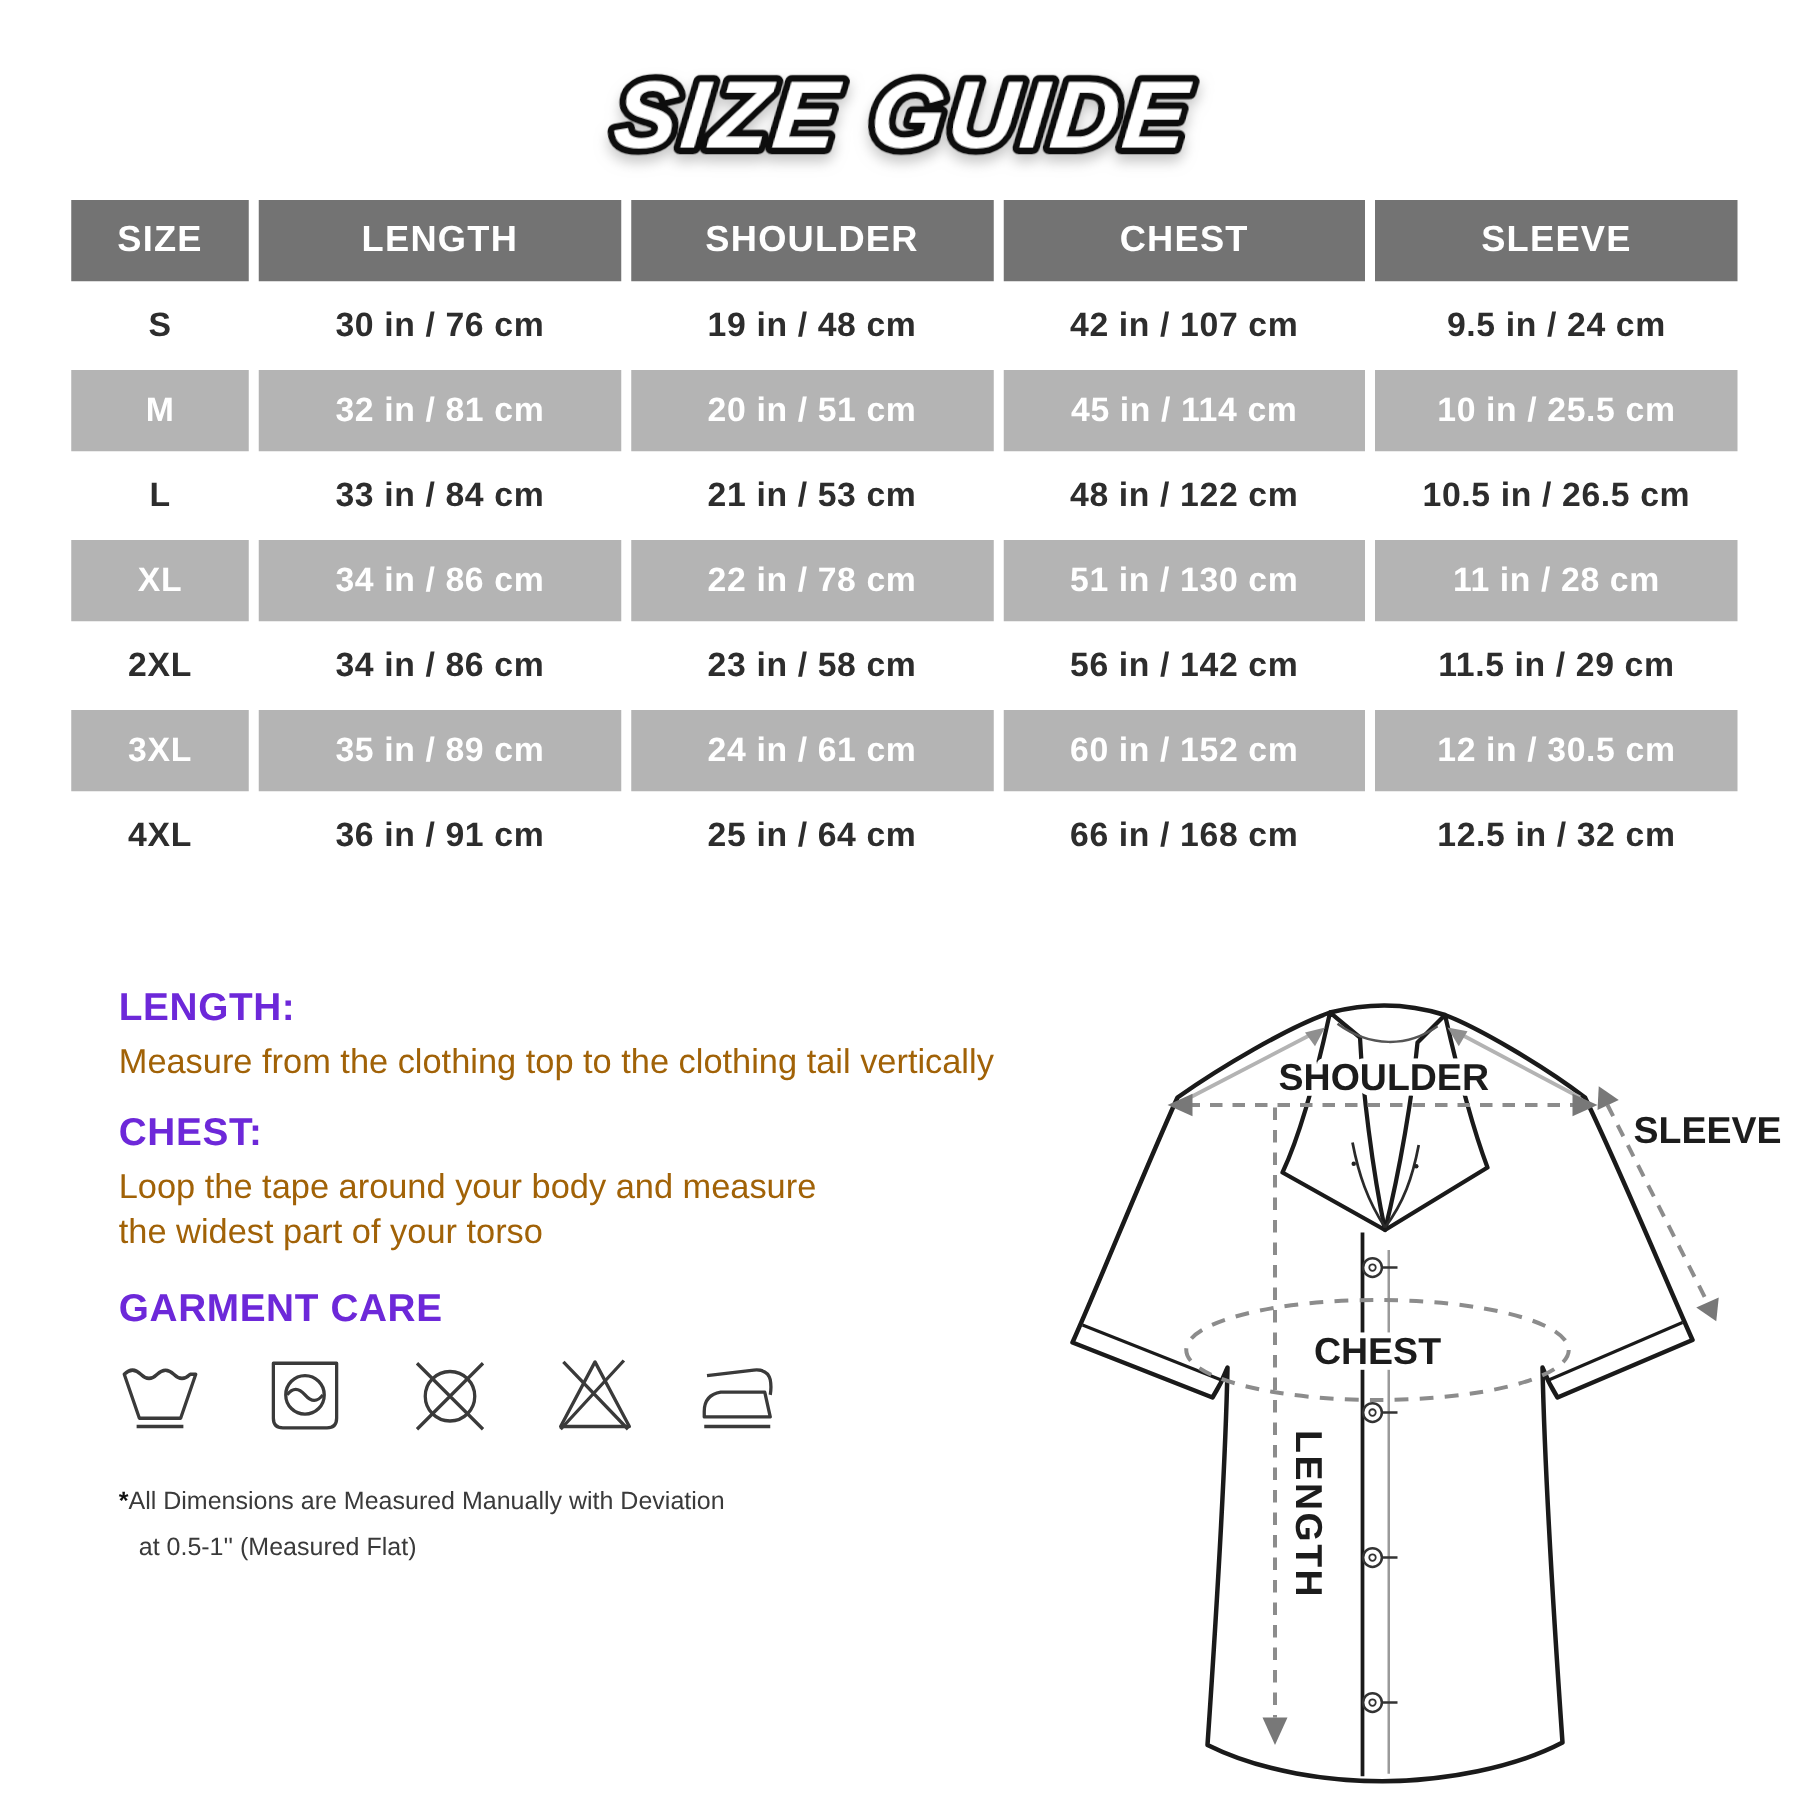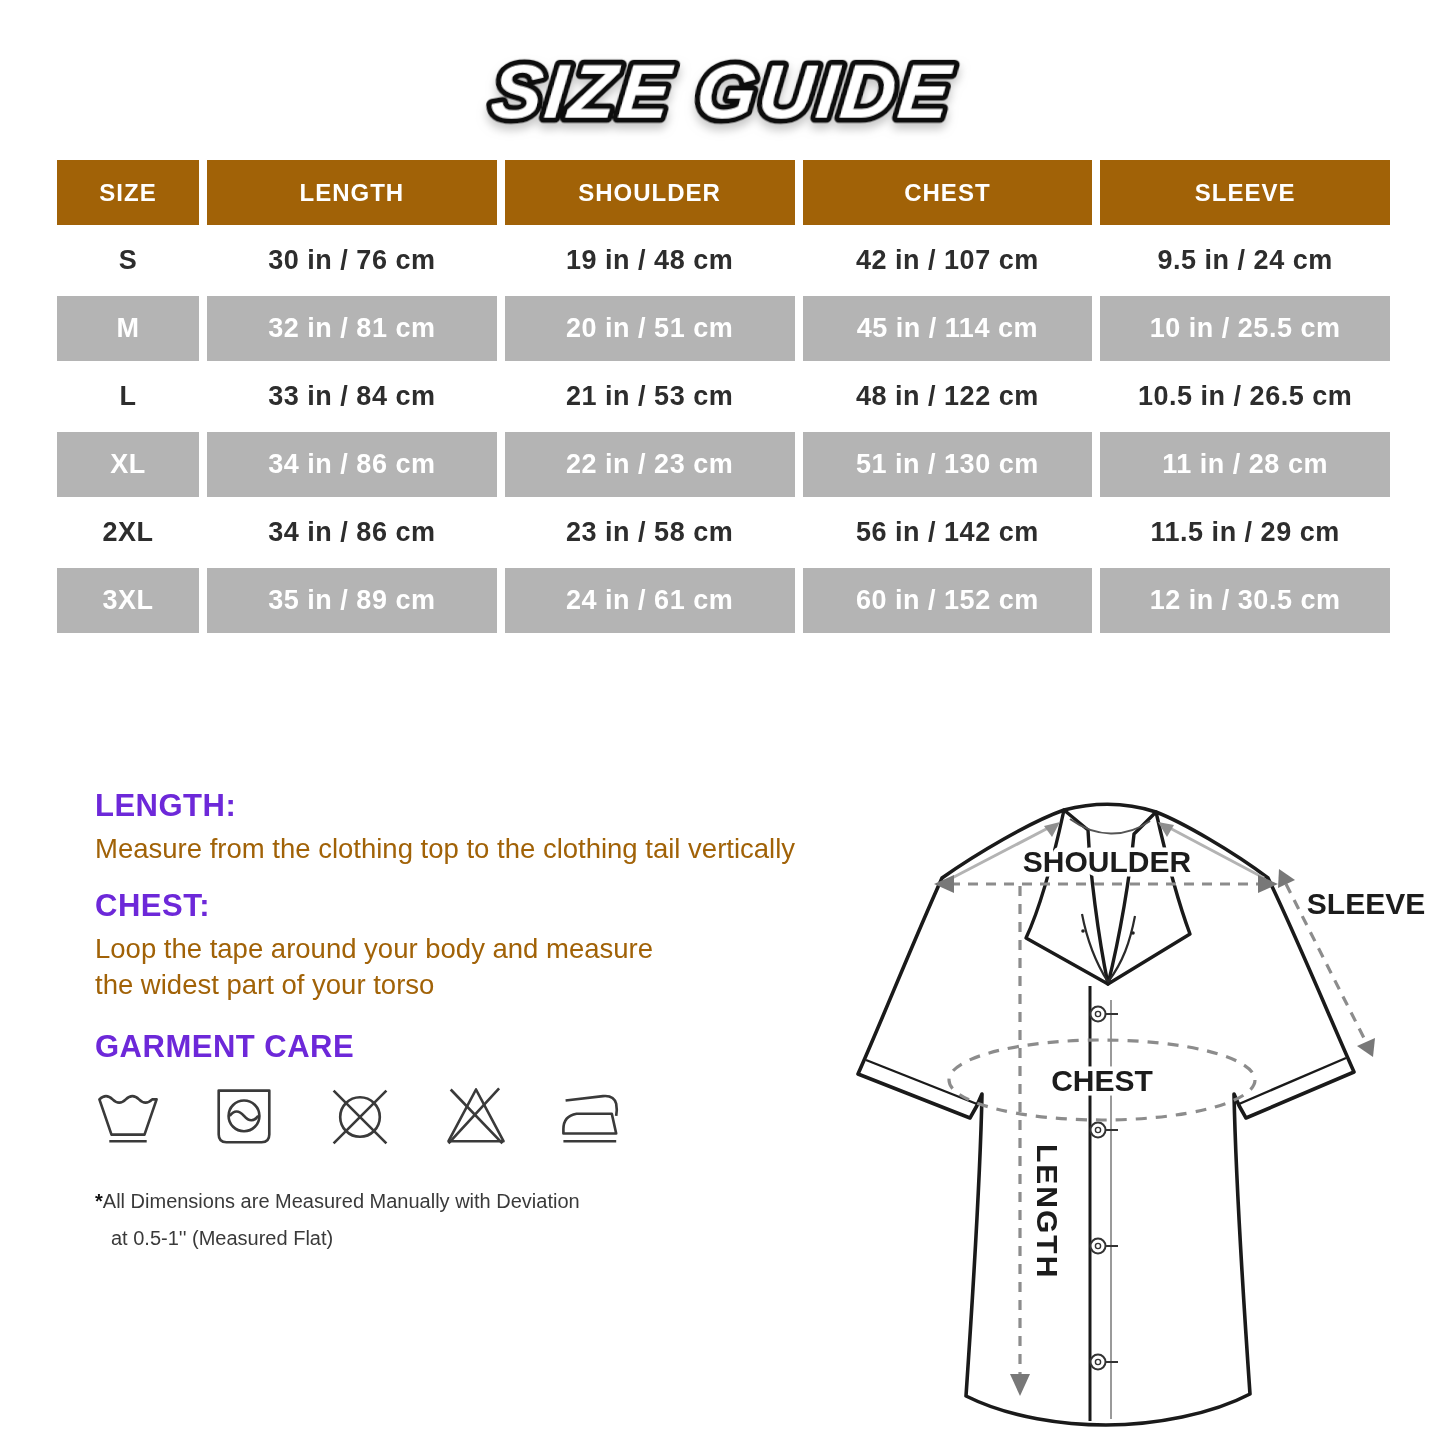--- a/index.html
+++ b/index.html
@@ -9,21 +9,21 @@
   }
   
   .title-wrap{position:absolute;top:28px;left:0;width:1445px;text-align:center;}
   
   .size-table{position:absolute;left:57px;top:160px;width:1333px;}
   .trow{display:grid;grid-template-columns:142px 1fr 1fr 1fr 1fr;column-gap:8px;margin-bottom:3px;}
   .cell{
     height:65px;display:flex;align-items:center;justify-content:center;
     font-weight:bold;font-size:27px;letter-spacing:0.5px;white-space:nowrap;
   }
-  .thead .cell{background:#a16207;color:#ffffff;font-size:24px;letter-spacing:1px;}
+  .thead .cell{background:#737373;color:#ffffff;font-size:29px;letter-spacing:1px;}
   .trow.odd  .cell{background:#ffffff;color:#2d2d2d;}
   .trow.even .cell{background:#b4b4b4;color:#ffffff;}
   
   .info{position:absolute;left:95px;top:788px;width:780px;color:#3f3f3f;}
   .info h3{
     margin:0 0 7px 0;font-size:31px;font-weight:bold;color:#6d28d9;letter-spacing:0.5px;
   }
   .info .bodyline{font-size:27.5px;line-height:36px;color:#a16207;}
   .info .section{margin-bottom:21px;}
   .care-icons{display:flex;gap:50px;margin-top:18px;height:68px;align-items:center;}
@@ -78,37 +78,44 @@
         <div class="trow odd">
           <div class="cell">L</div>
           <div class="cell">33 in / 84 cm</div>
           <div class="cell">21 in / 53 cm</div>
           <div class="cell">48 in / 122 cm</div>
           <div class="cell">10.5 in / 26.5 cm</div>
         </div>
         <div class="trow even">
           <div class="cell">XL</div>
           <div class="cell">34 in / 86 cm</div>
-          <div class="cell">22 in / 23 cm</div>
+          <div class="cell">22 in / 78 cm</div>
           <div class="cell">51 in / 130 cm</div>
           <div class="cell">11 in / 28 cm</div>
         </div>
         <div class="trow odd">
           <div class="cell">2XL</div>
           <div class="cell">34 in / 86 cm</div>
           <div class="cell">23 in / 58 cm</div>
           <div class="cell">56 in / 142 cm</div>
           <div class="cell">11.5 in / 29 cm</div>
         </div>
         <div class="trow even">
           <div class="cell">3XL</div>
           <div class="cell">35 in / 89 cm</div>
           <div class="cell">24 in / 61 cm</div>
           <div class="cell">60 in / 152 cm</div>
           <div class="cell">12 in / 30.5 cm</div>
+        </div>
+        <div class="trow odd">
+          <div class="cell">4XL</div>
+          <div class="cell">36 in / 91 cm</div>
+          <div class="cell">25 in / 64 cm</div>
+          <div class="cell">66 in / 168 cm</div>
+          <div class="cell">12.5 in / 32 cm</div>
         </div>
       </div>
   </div>
 
   <div class="info">
 
     <div class="section">
       <h3>LENGTH:</h3>
       <div class="bodyline">Measure from the clothing top to the clothing tail vertically</div>
     </div>

